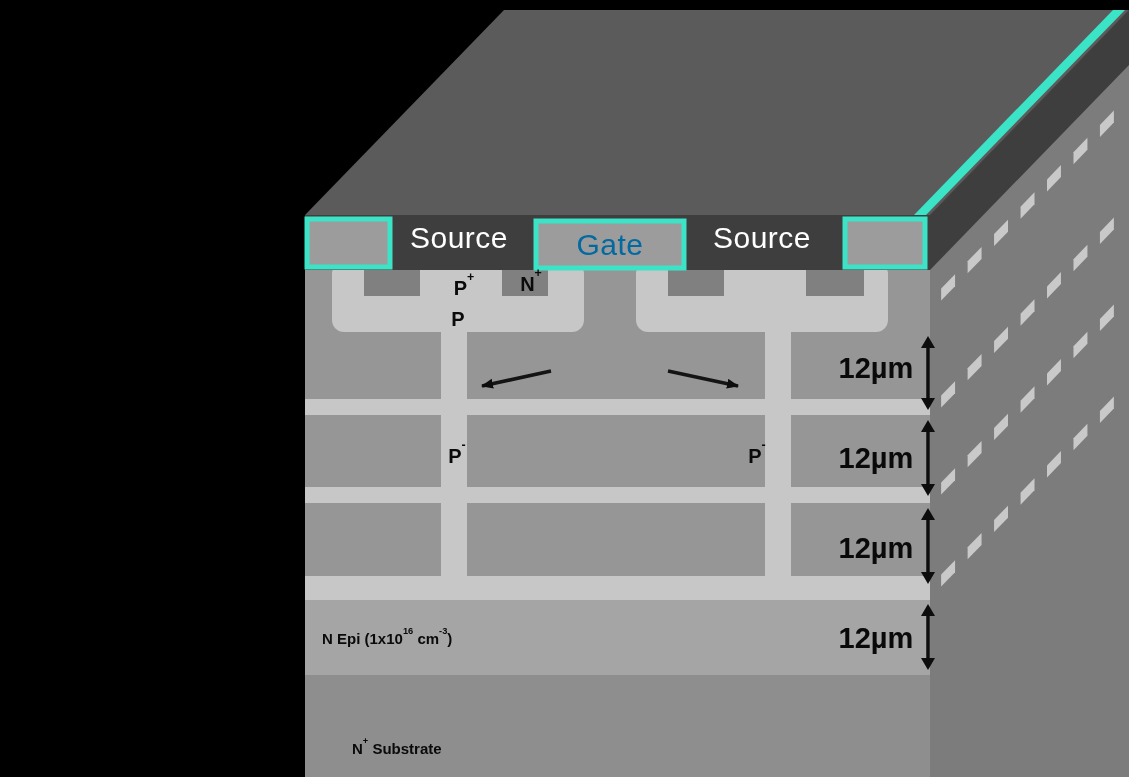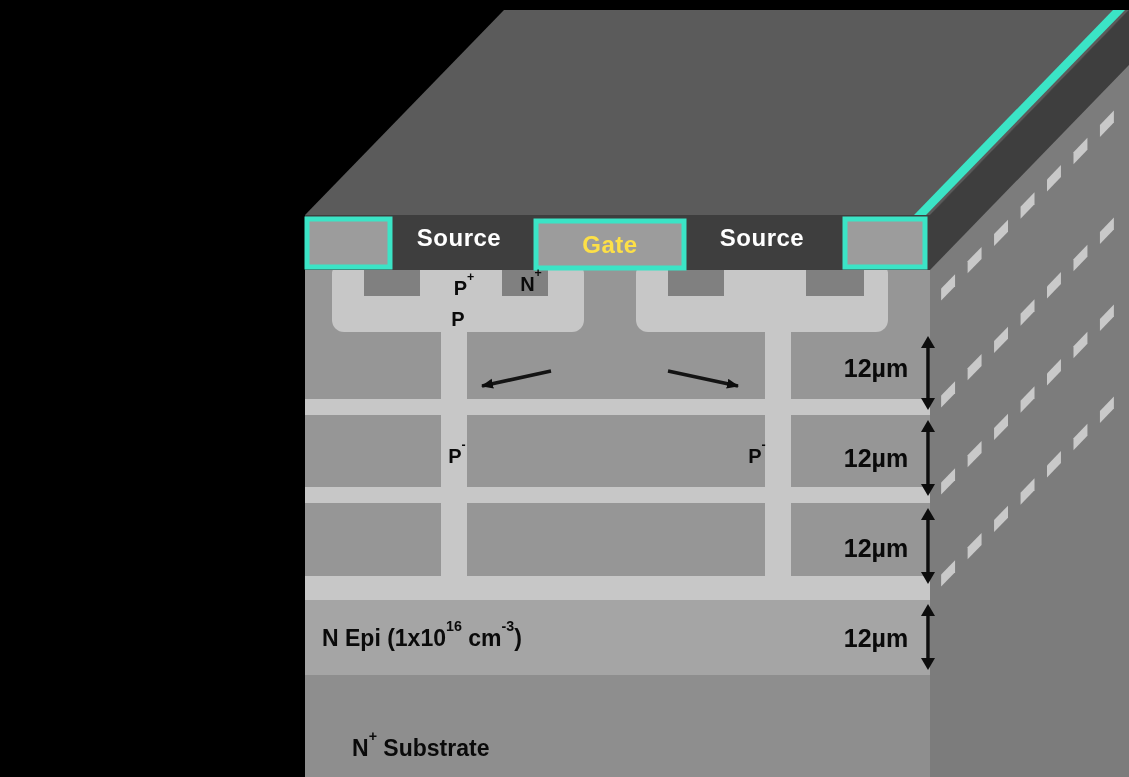--- a/index.html
+++ b/index.html
@@ -3,27 +3,27 @@
 <meta charset="utf-8">
 <style>
   html,body{margin:0;padding:0;background:#000;}
   body{width:1129px;height:777px;position:relative;overflow:hidden;
        font-family:"Liberation Sans",sans-serif;}
   .stage{position:absolute;left:0;top:0;width:1129px;height:777px;}
   svg{position:absolute;left:0;top:0;}
   .overlay{position:absolute;left:0;top:0;width:1129px;height:777px;pointer-events:none;}
   .lbl{position:absolute;white-space:nowrap;transform:translate(-50%,-50%);color:#0a0a0a;}
   .lbl.left-align{transform:translate(0,-50%);}
-  .metal-lbl{font-size:24px;font-weight:700;letter-spacing:.5px;}
+  .metal-lbl{font-size:30px;font-weight:400;letter-spacing:.5px;}
   .white{color:#fff;}
-  .dark{color:#fde047;}
+  .dark{color:#0369a1;}
   .small-b{font-size:20px;font-weight:700;}
   .pbus{font-size:36px;font-weight:700;}
-  .thick{font-size:25px;font-weight:700;}
-  .band-lbl{font-size:23px;font-weight:700;text-align:center;}
+  .thick{font-size:29px;font-weight:700;}
+  .band-lbl{font-size:15px;font-weight:700;text-align:center;}
   sup{font-size:62%;position:relative;top:-0.45em;font-weight:inherit;}
 </style>
 </head>
 <body>
 
 <div class="stage">
 
   <svg id="scene" width="1129" height="777" viewBox="0 0 1129 777">
     <defs>
       <marker id="ah" markerWidth="16" markerHeight="14" refX="11" refY="5" orient="auto" markerUnits="userSpaceOnUse">

